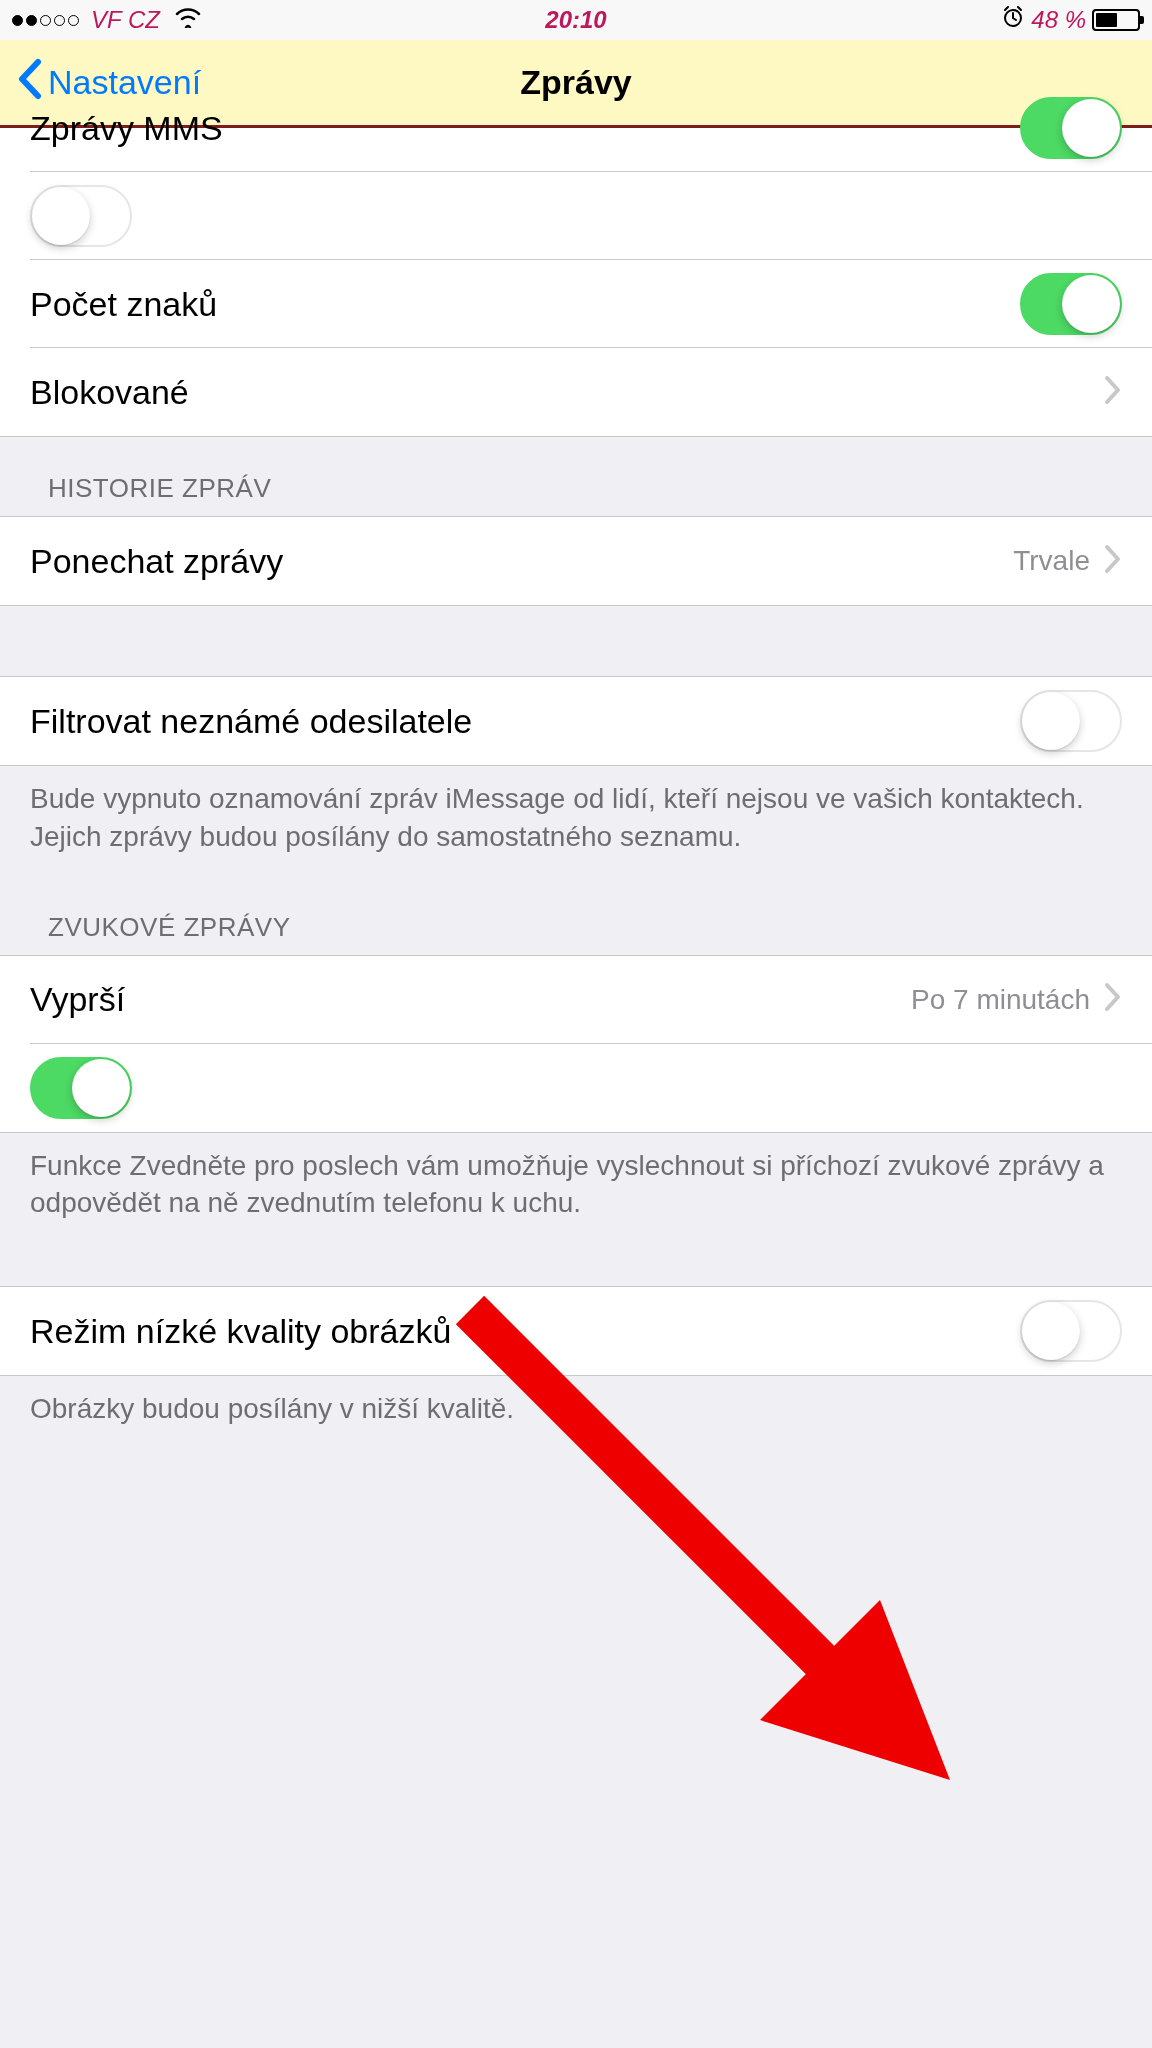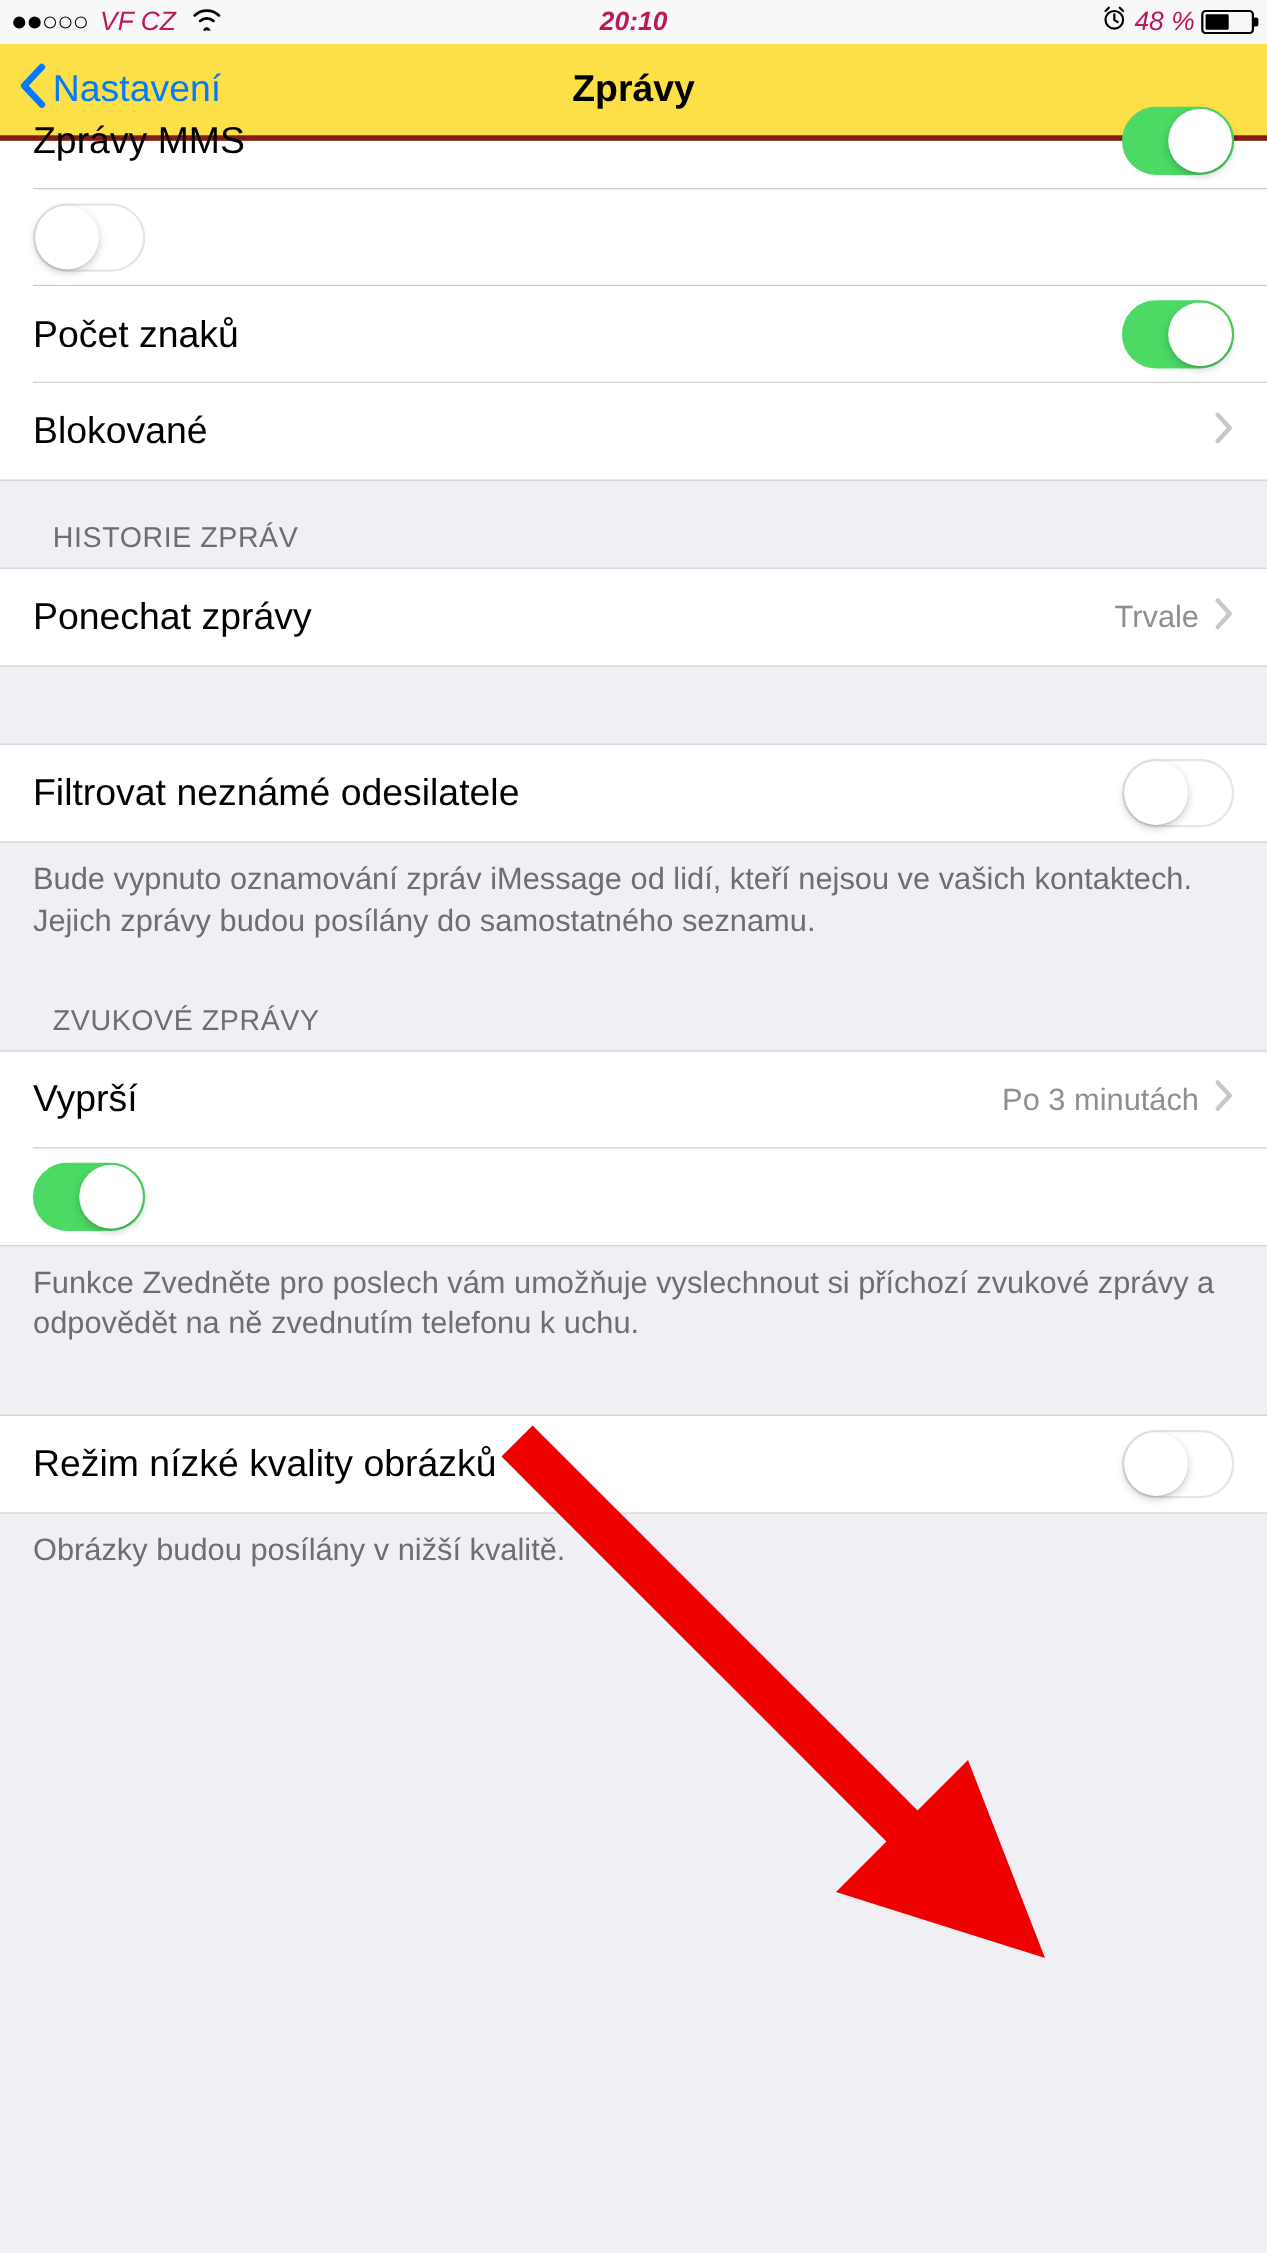--- a/index.html
+++ b/index.html
@@ -96,22 +96,22 @@
       left: 2px;
       top: 2px;
       bottom: 2px;
       width: 48%;
       background: #000;
       border-radius: 1px;
     }
     
     .nav-bar {
       height: 88px;
-      background: #fde047;
-      border-bottom: 5px solid #7f1d1d;
+      background: #fef9c3;
+      border-bottom: 3px solid #7f1d1d;
       display: flex;
       align-items: center;
       position: relative;
       padding: 0 16px;
     }
     .back-btn {
       display: flex;
       align-items: center;
       color: #007AFF;
       font-size: 34px;
@@ -329,21 +329,21 @@
       </div>
   </div>
 </div>
 <div class="section-footer">Bude vypnuto oznamování zpráv iMessage od lidí, kteří nejsou ve vašich kontaktech. Jejich zprávy budou posílány do samostatného seznamu.</div>
 
 <div class="section-header">ZVUKOVÉ ZPRÁVY</div>
 <div class="section section-border-top section-border-bottom">
   <div class="cell">
     <span class="cell-label">Vyprší</span>
     <div class="cell-right">
-      <span class="cell-value">Po 3 minutách</span>
+      <span class="cell-value">Po 7 minutách</span>
       <span class="chevron">
         <svg width="18" height="30" viewBox="0 0 18 30">
             <path d="M3 3 L14 15 L3 27" fill="none" stroke="#C7C7CC" stroke-width="4" stroke-linecap="round" stroke-linejoin="round"></path>
           </svg>
       </span>
     </div>
     <div class="cell-sep"></div>
   </div>
   <div class="cell">
     <div class="toggle on">

